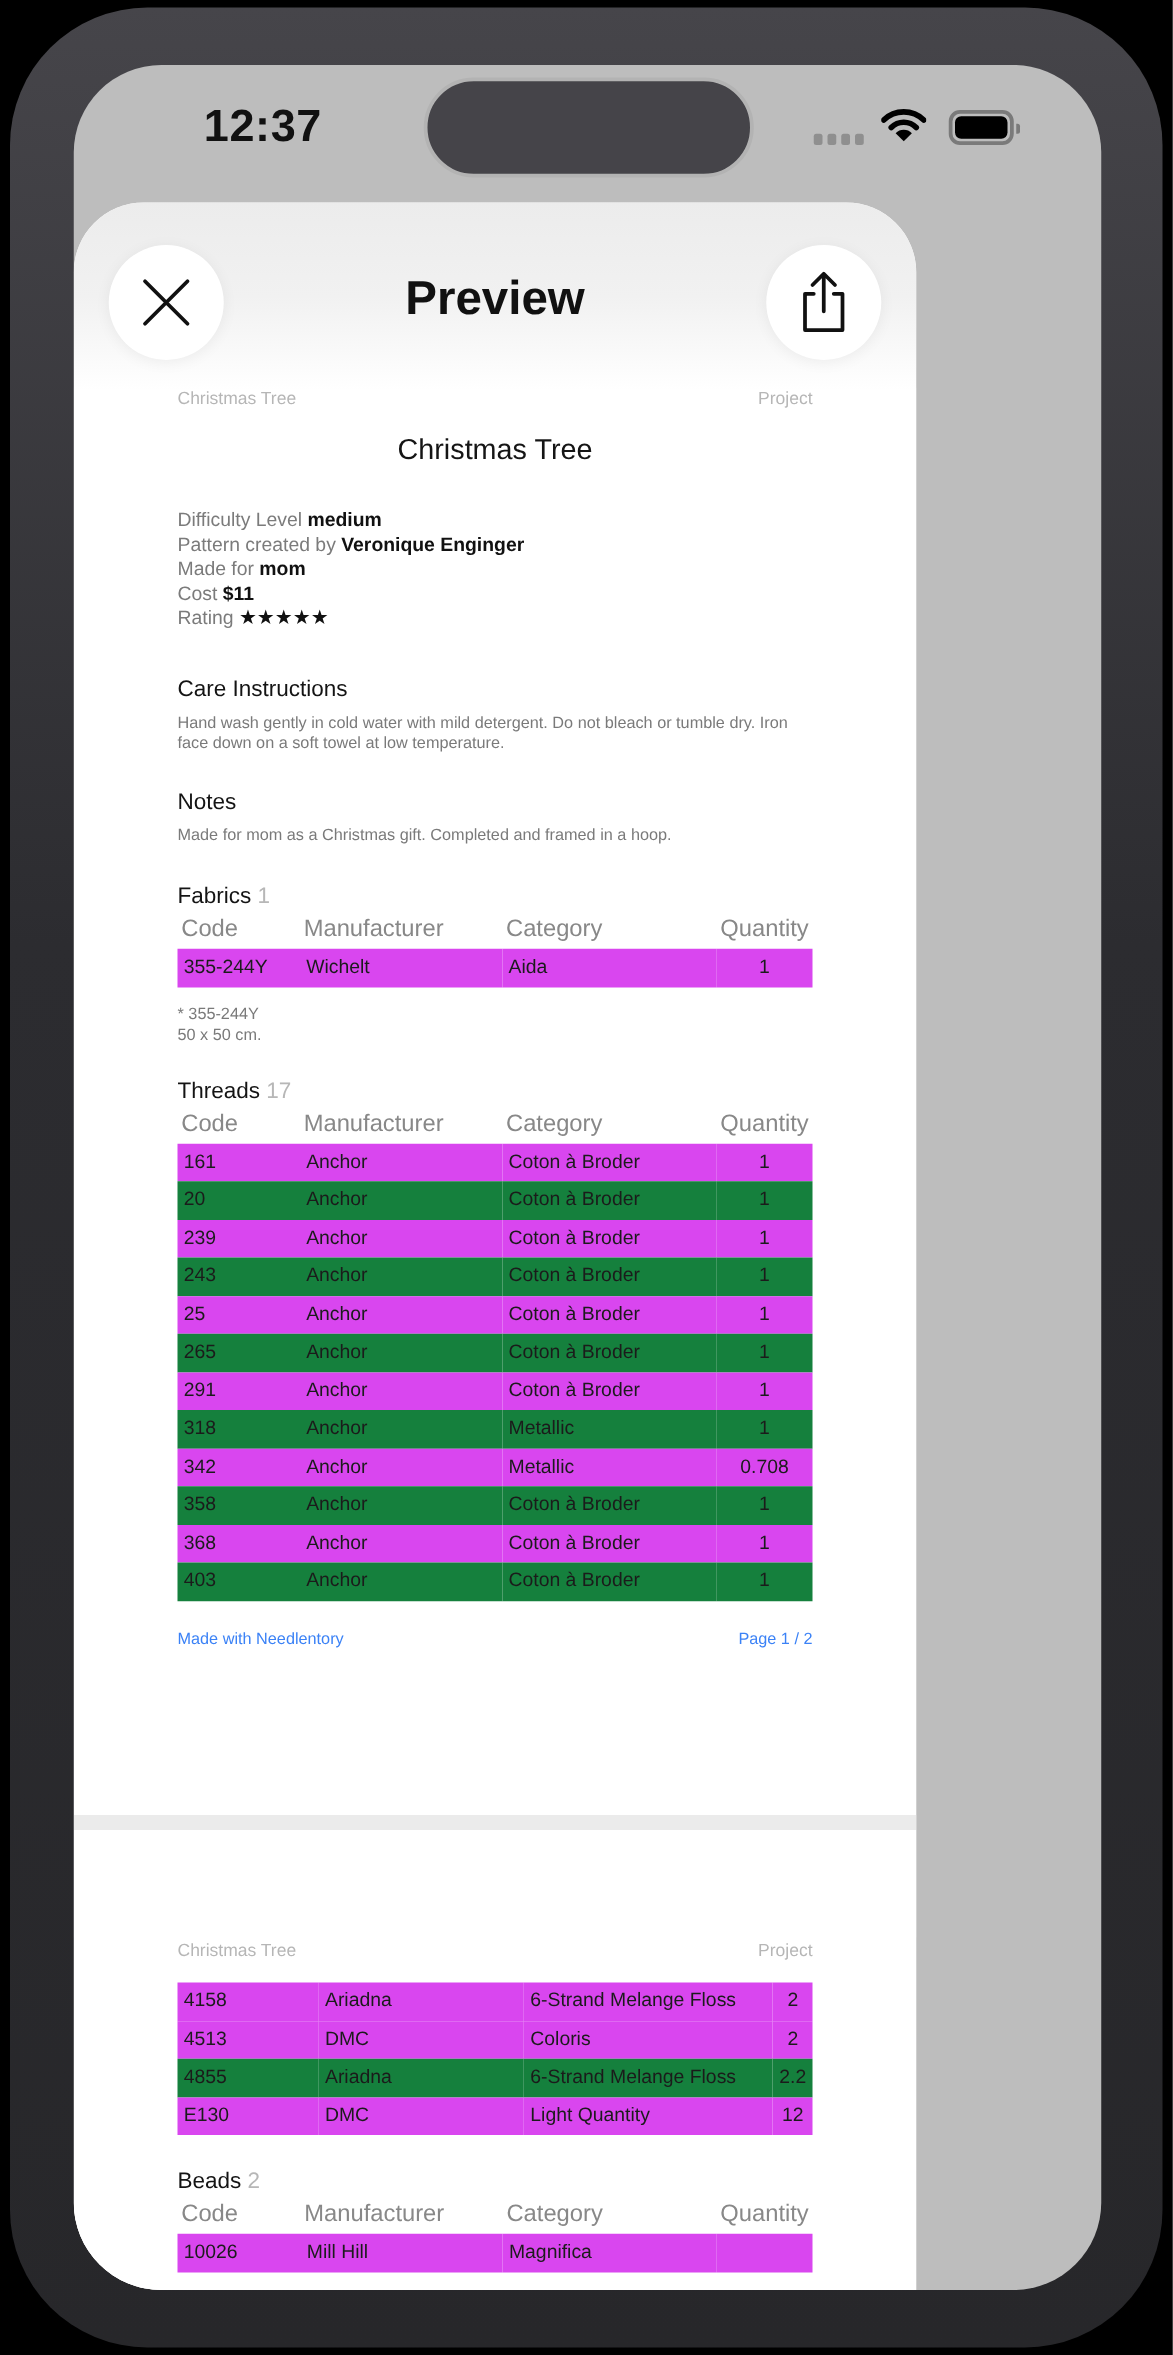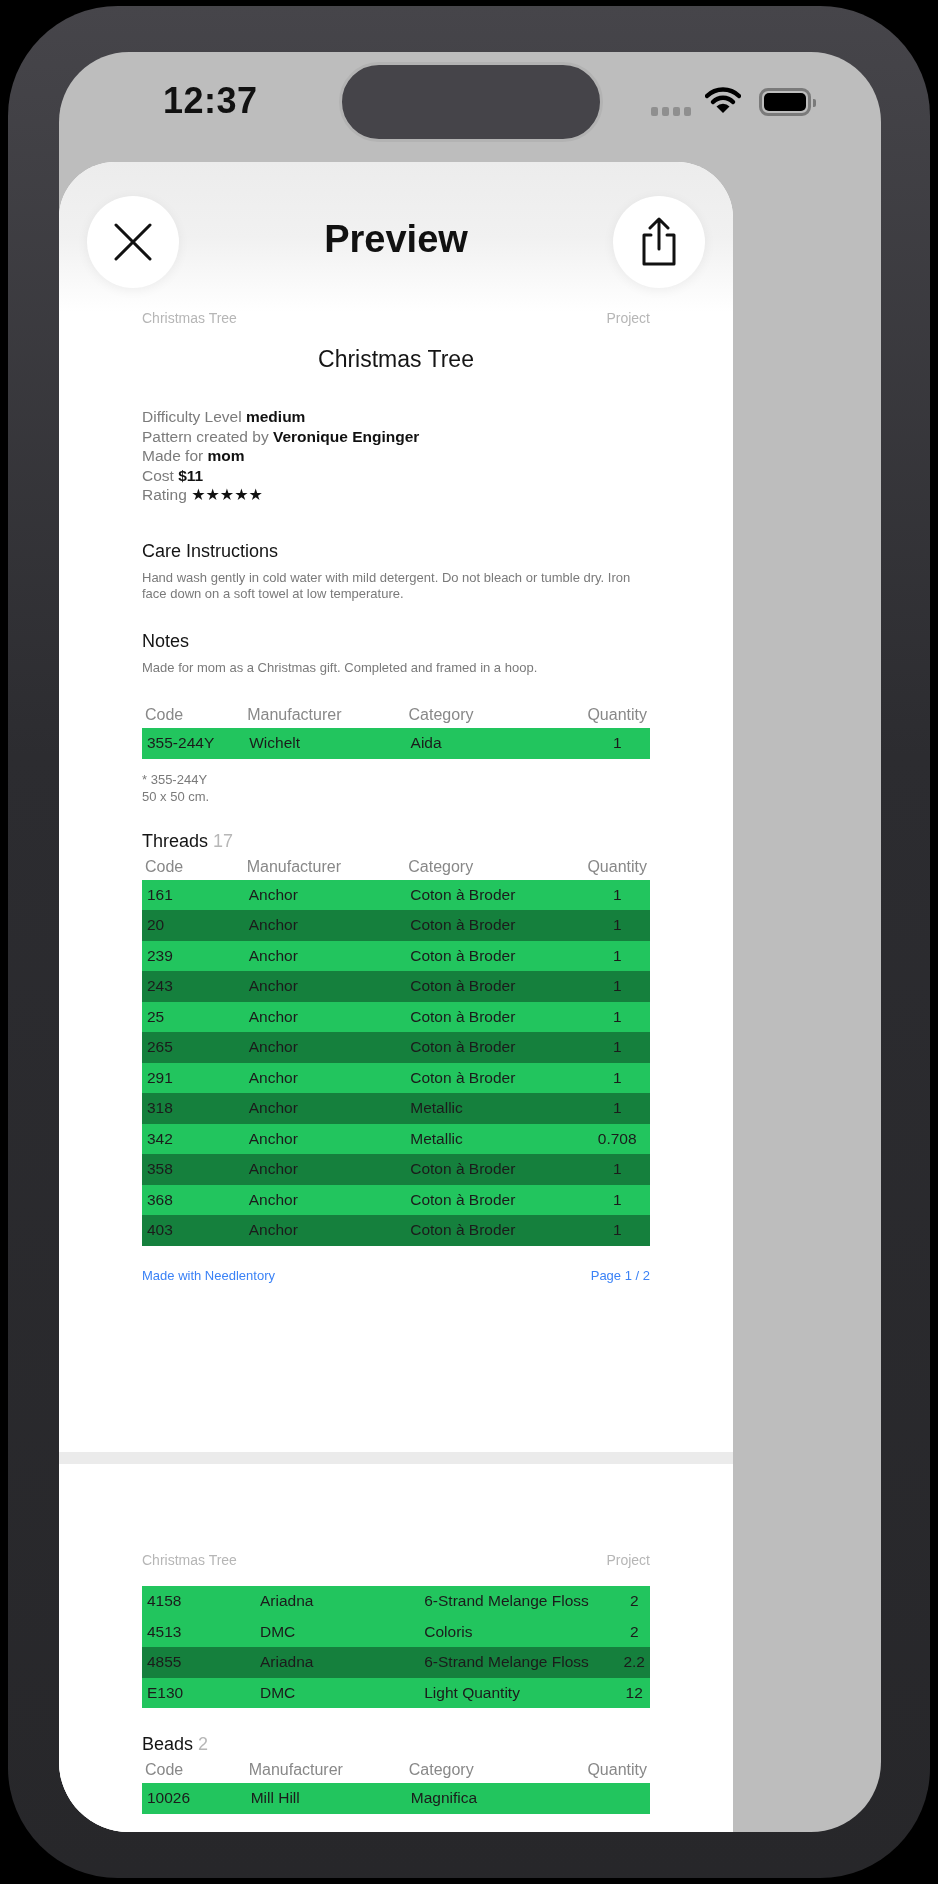--- a/index.html
+++ b/index.html
@@ -67,24 +67,24 @@
 
   .meta { margin-top: 34px; font-size: 15.5px; line-height: 19.5px; color: #7b7b7b; }
   .meta b { color: #111; font-weight: bold; }
   .stars { color: #111; letter-spacing: 0px; font-size: 16px; }
 
   .sec-title { font-size: 18px; color: #141414; }
   .sec-count { color: #b7b7b7; }
   .body-text { font-size: 13px; color: #7a7a7a; line-height: 16.5px; margin-top: 8px; }
 
   table.grid { width: 100%; border-collapse: collapse; margin-top: 6px; }
-  table.grid th { font-size: 16px; color: #888; font-weight: normal; text-align: left; padding: 0 3px 4px 3px; height: 20px; }
+  table.grid th { font-size: 19px; color: #888; font-weight: normal; text-align: left; padding: 0 3px 4px 3px; height: 20px; }
   table.grid th.q, table.grid td.q { text-align: center; }
   table.grid td { font-size: 15.5px; color: #1b1b1b; height: 30.5px; padding: 0 5px; }
-  table.grid tr.odd td { background: #22c55e; }
+  table.grid tr.odd td { background: #d946ef; }
   table.grid tr.even td { background: #15803d; }
   .c1 { width: 134px; } .c2 { width: 196px; } .c3 { width: 240px; }
 
   .fabric-note { font-size: 13px; color: #7a7a7a; line-height: 17px; margin-top: 12px; }
   .page-footer { display: flex; justify-content: space-between; font-size: 13px; color: #3b82f6; text-align: right; }
 </style>
 </head>
 <body>
 
 <div class="bezel"></div>
@@ -146,20 +146,21 @@
         <div class="sec-title">Care Instructions</div>
         <div class="body-text">Hand wash gently in cold water with mild detergent. Do not bleach or tumble dry. Iron face down on a soft towel at low temperature.</div>
       </div>
 
       <div style="margin-top:28px">
         <div class="sec-title">Notes</div>
         <div class="body-text">Made for mom as a Christmas gift. Completed and framed in a hoop.</div>
       </div>
 
       <div style="margin-top:30px">
+        <div class="sec-title"><span>Fabrics</span> <span class="sec-count">1</span></div>
         <table class="grid">
           <thead>
               <tr>
             <th class="c1">Code</th>
             <th class="c2">Manufacturer</th>
             <th class="c3">Category</th>
             <th class="q">Quantity</th>
           </tr>
             </thead>
           <tbody>

